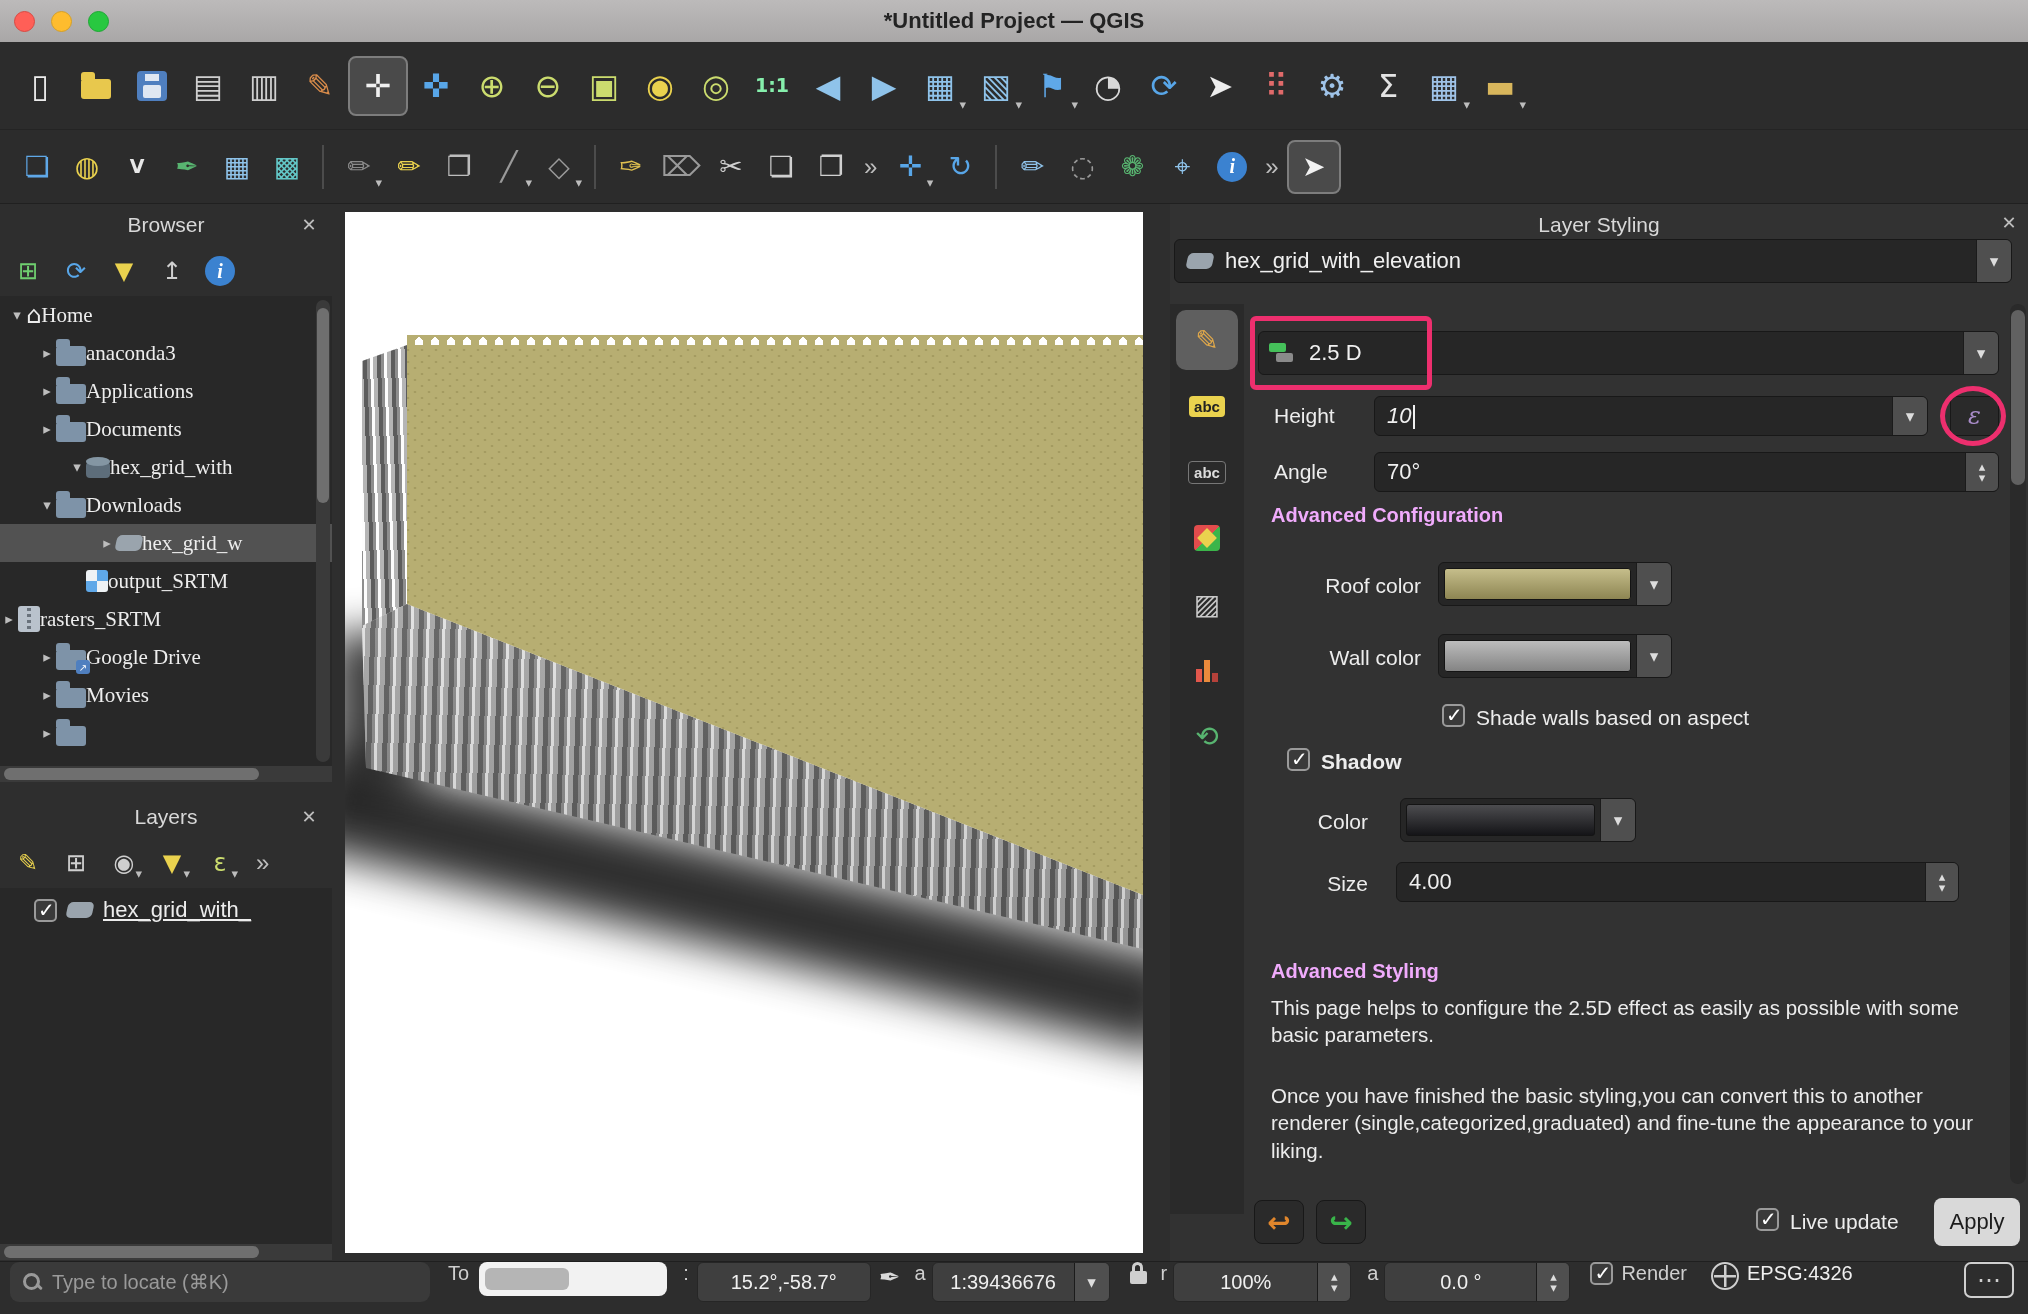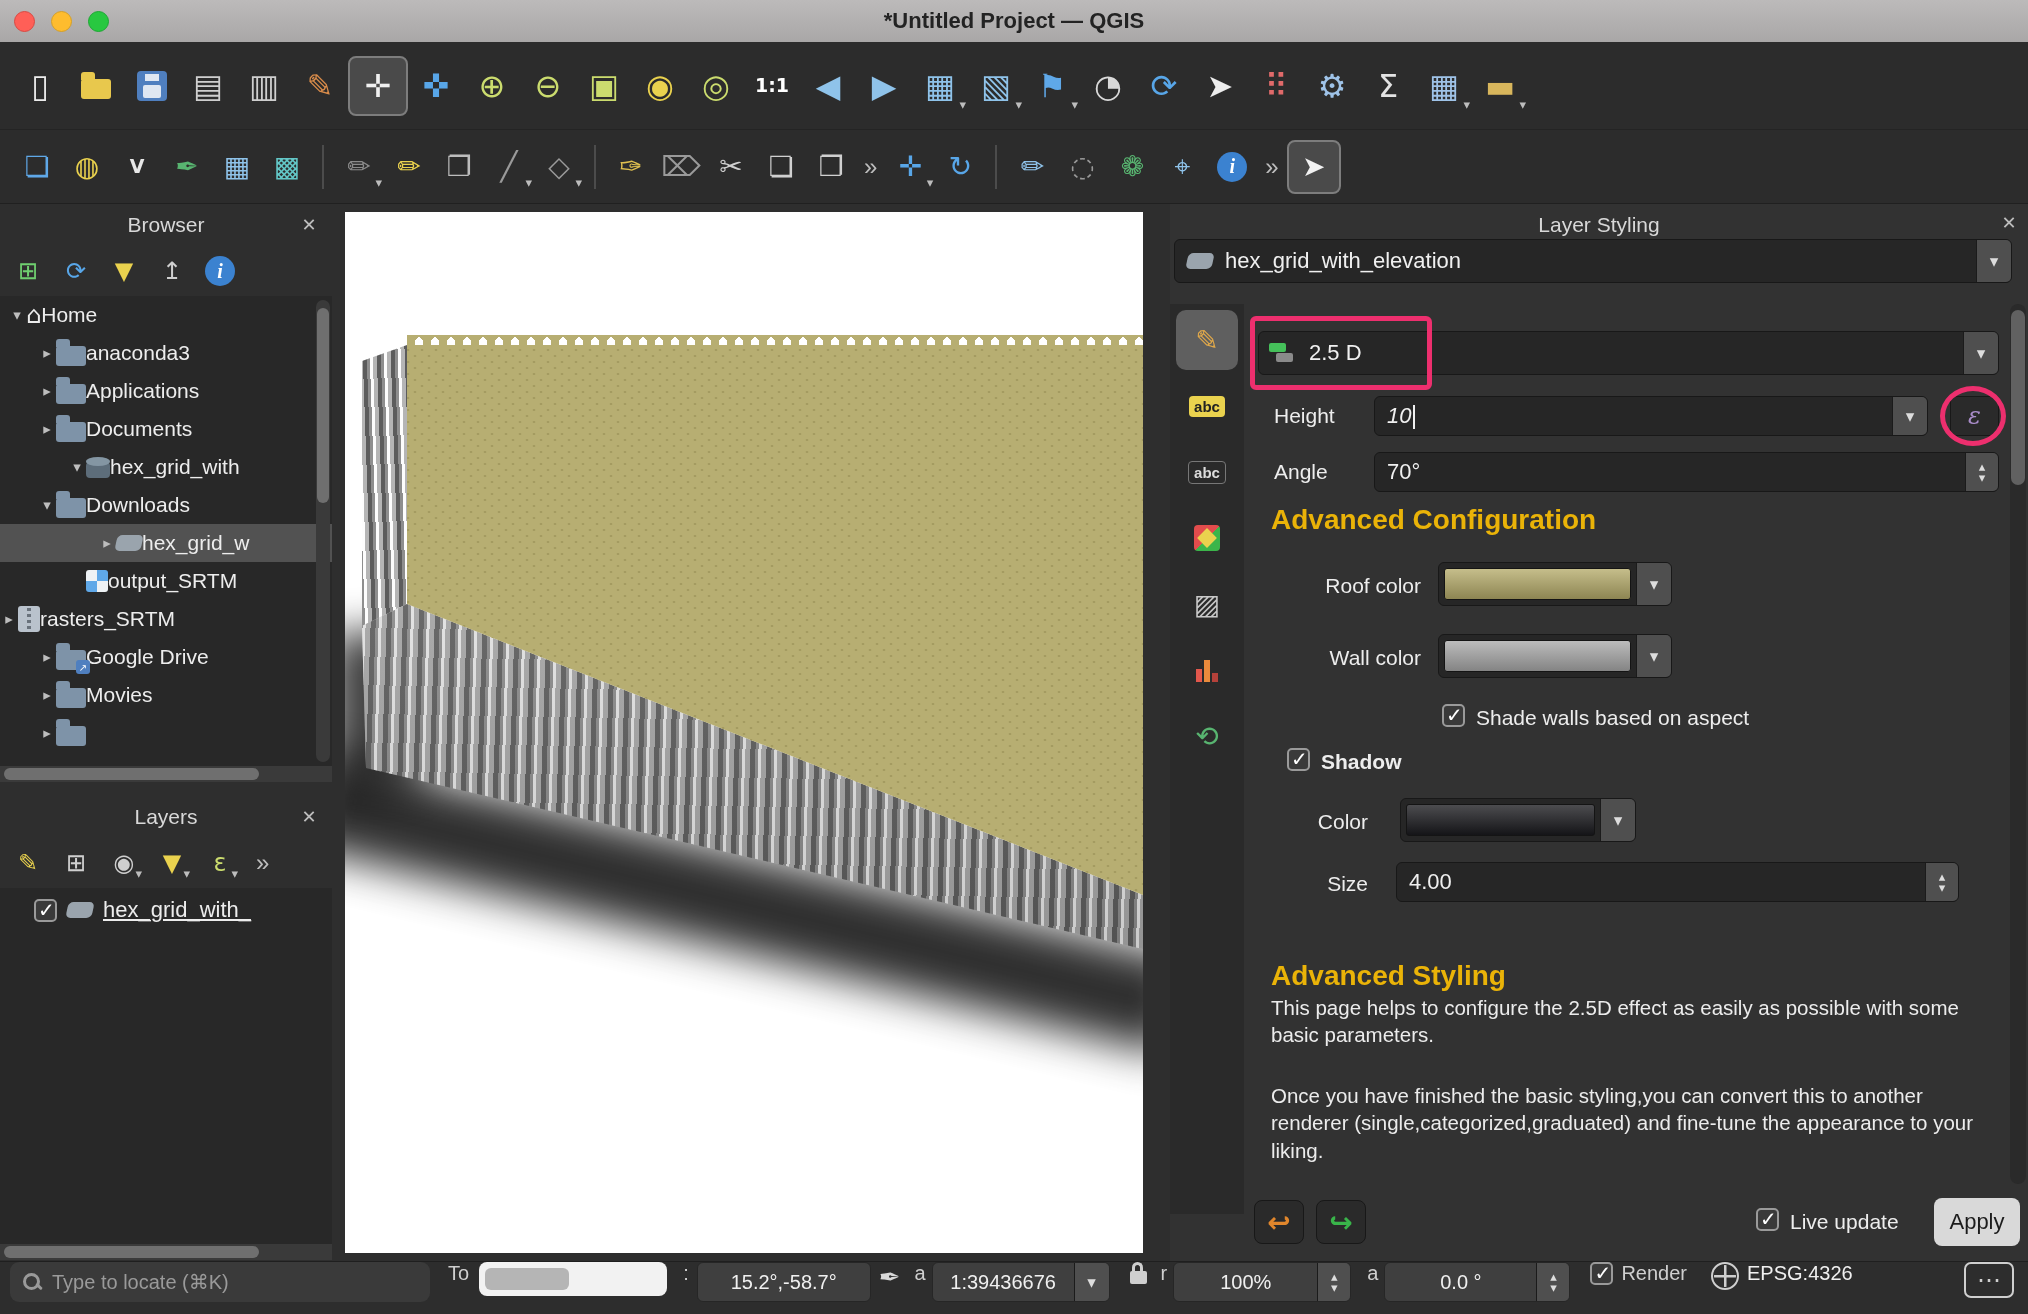--- a/index.html
+++ b/index.html
@@ -41,21 +41,21 @@
   
   .leftcol{position:absolute;left:0;top:204px;width:332px;height:1057px;background:#2e2e2e;}
   .panel-header{height:42px;display:flex;align-items:center;justify-content:center;position:relative;}
   .ph-title{font-size:21px;color:#d8d8d8;}
   .ph-close{position:absolute;right:10px;top:8px;width:26px;height:26px;display:flex;align-items:center;justify-content:center;color:#bdbdbd;font-size:18px;}
   .ph-close::before{content:"✕";}
   .ptoolbar{height:50px;display:flex;align-items:center;gap:8px;padding-left:8px;}
   .ptoolbar .ticon{width:40px;height:40px;}
   .ptoolbar .ticon .g{font-size:24px;}
   .tree{position:absolute;left:0;top:92px;width:332px;height:470px;background:#282828;overflow:hidden;}
-  .trow{height:38px;display:flex;align-items:center;gap:0;box-sizing:border-box;}
+  .trow{height:38px;display:flex;align-items:center;gap:0;box-sizing:border-box;font-family:Liberation Serif, serif;}
   .trow.sel{background:#525252;}
   .exp{width:18px;color:#bdbdbd;font-size:15px;text-align:center;flex:0 0 auto;}
   .exp.open::before{content:"▾";}
   .exp.closed::before{content:"▸";}
   .nlabel{font-size:21px;color:#ededed;white-space:nowrap;}
   .nicon{flex:0 0 auto;display:inline-flex;}
   .i-home{font-family:"DejaVu Sans",sans-serif;font-size:24px;color:#ececec;line-height:1;}
   .i-home::before{content:"⌂";}
   .i-folder{color:#7e93a8;}
   .i-folder-link{color:#7e93a8;position:relative;}
@@ -114,21 +114,21 @@
     display:flex;align-items:center;justify-content:center;flex:0 0 auto;}
   .caretseg::before{content:"▾";color:#ddd;font-size:17px;}
   .stepper{width:32px;align-self:stretch;background:#4f4f4f;border-left:1px solid #1b1b1b;border-radius:0 5px 5px 0;
     display:flex;flex-direction:column;align-items:center;justify-content:center;flex:0 0 auto;}
   .stepper::before{content:"▴";font-size:13px;line-height:11px;color:#ddd;}
   .stepper::after{content:"▾";font-size:13px;line-height:11px;color:#ddd;}
   .i-25d{width:28px;height:22px;position:relative;margin-left:10px;flex:0 0 auto;}
   .i-25d::before{content:"";position:absolute;left:0;top:1px;width:17px;height:9px;background:#45c05a;border-radius:2px;}
   .i-25d::after{content:"";position:absolute;left:7px;top:11px;width:17px;height:9px;background:#8a8a8a;border-radius:2px;}
   .flabel{font-size:21px;color:#ededed;}
-  .fheading{font-size:28px;font-weight:bold;color:#eab308;}
+  .fheading{font-size:20px;font-weight:bold;color:#f0abfc;}
   .para{font-size:20.5px;line-height:1.34;color:#ececec;}
   .colorbtn{background:#262626;border:1px solid #181818;border-radius:6px;display:flex;}
   .colorbtn .fill{flex:1;margin:5px;border-radius:3px;border:1px solid #141414;
     background-image:linear-gradient(to bottom,rgba(255,255,255,.22),rgba(0,0,0,.22));}
   .anno{border:5px solid #ed2f6e;pointer-events:none;}
   .epsbtn{background:#2a2a2a;border:1px solid #181818;border-radius:6px;display:flex;align-items:center;justify-content:center;
     color:#a98cc9;font-size:24px;font-style:italic;font-family:"DejaVu Serif","Liberation Serif",serif;}
   .tabstrip{position:absolute;left:0;top:100px;width:74px;height:910px;background:#2a2a2a;display:flex;flex-direction:column;align-items:center;padding-top:6px;box-sizing:border-box;gap:6px;}
   .tab{width:62px;height:60px;border-radius:10px;display:flex;align-items:center;justify-content:center;}
   .tab.sel{background:#5f5f5f;}
@@ -218,21 +218,21 @@
       <div class="ticon">
         <span class="g" style="color: rgb(203, 220, 110);">▣</span>
       </div>
       <div class="ticon">
         <span class="g" style="color: rgb(234, 210, 78);">◉</span>
       </div>
       <div class="ticon">
         <span class="g" style="color: rgb(203, 220, 110);">◎</span>
       </div>
       <div class="ticon small16">
-        <span class="g" style="color: #ffffff;">1:1</span>
+        <span class="g" style="color: #86efac;">1:1</span>
       </div>
       <div class="ticon">
         <span class="g" style="color: rgb(143, 195, 234);">◀</span>
       </div>
       <div class="ticon">
         <span class="g" style="color: rgb(143, 195, 234);">▶</span>
       </div>
       <div class="ticon">
         <span class="g" style="color: rgb(143, 195, 234);">▦</span>
         <span class="tcaret"></span>

